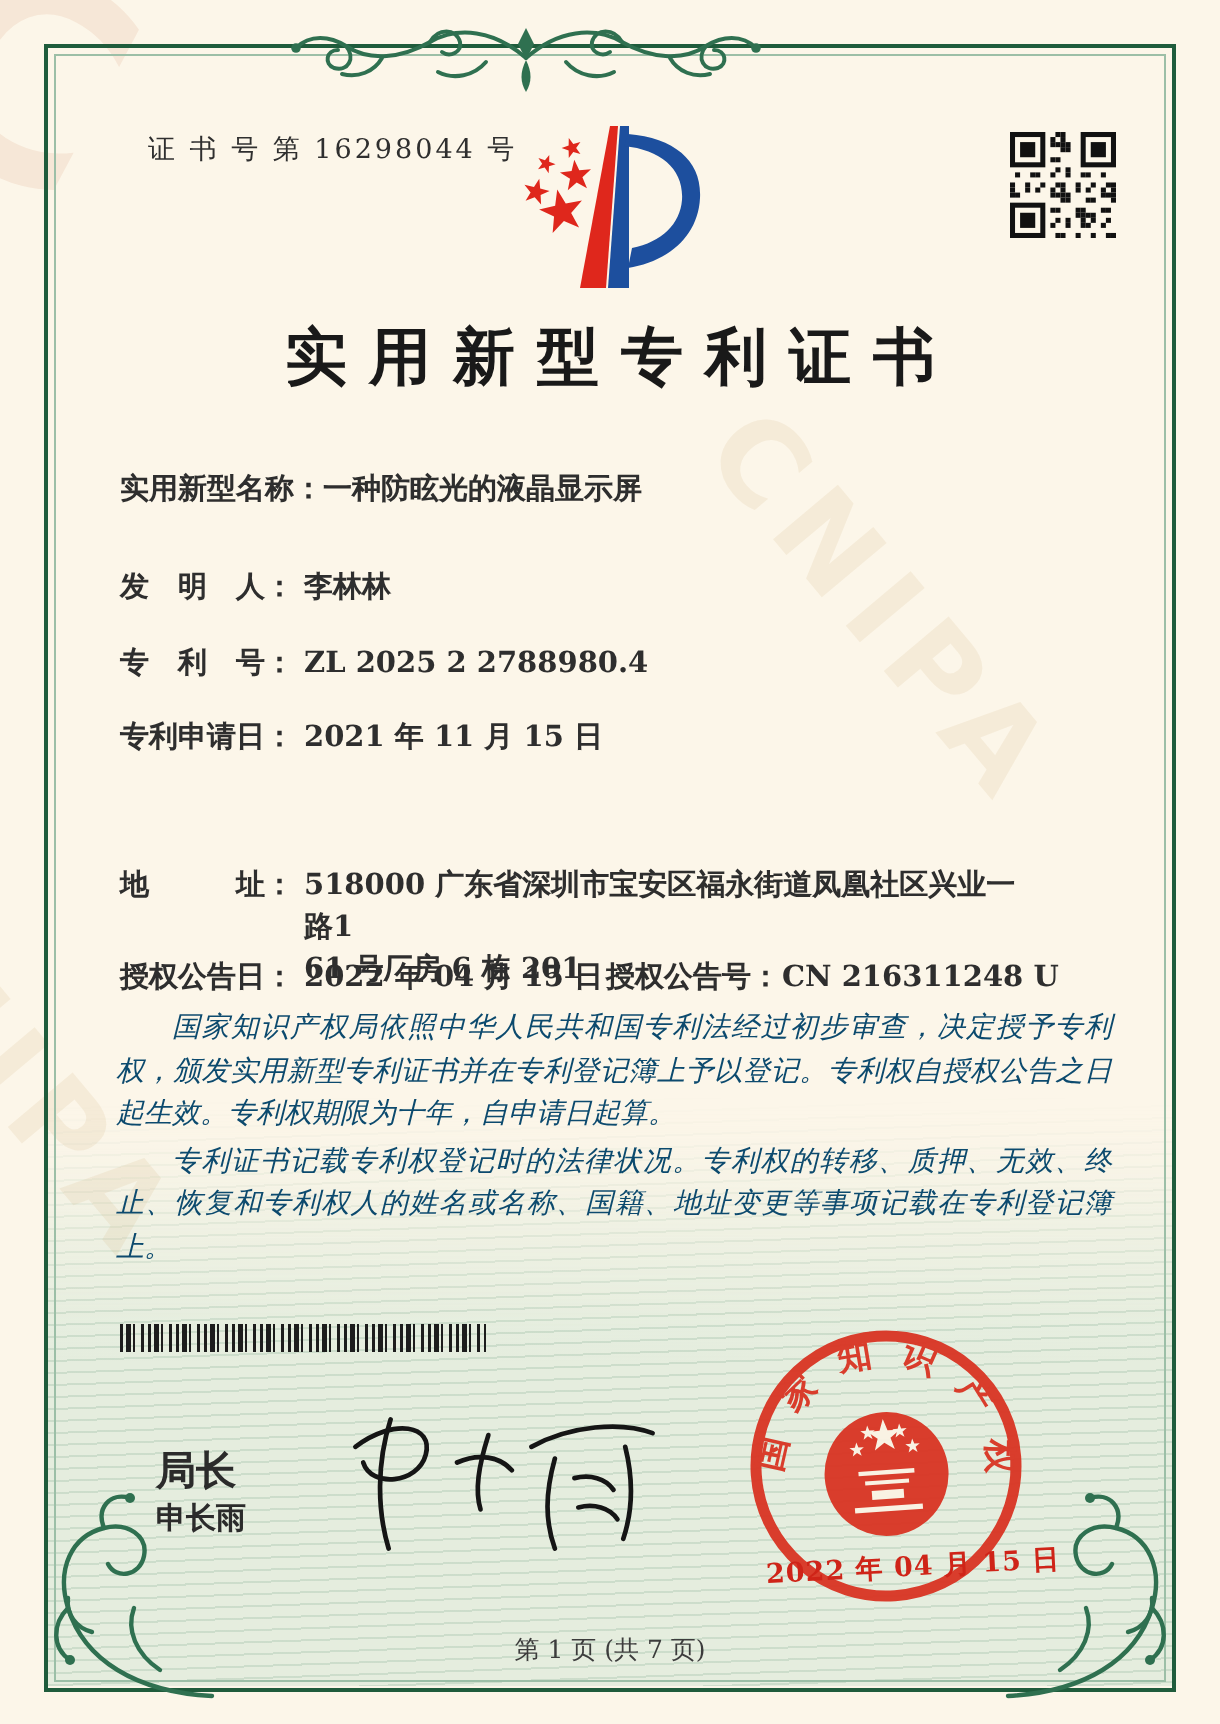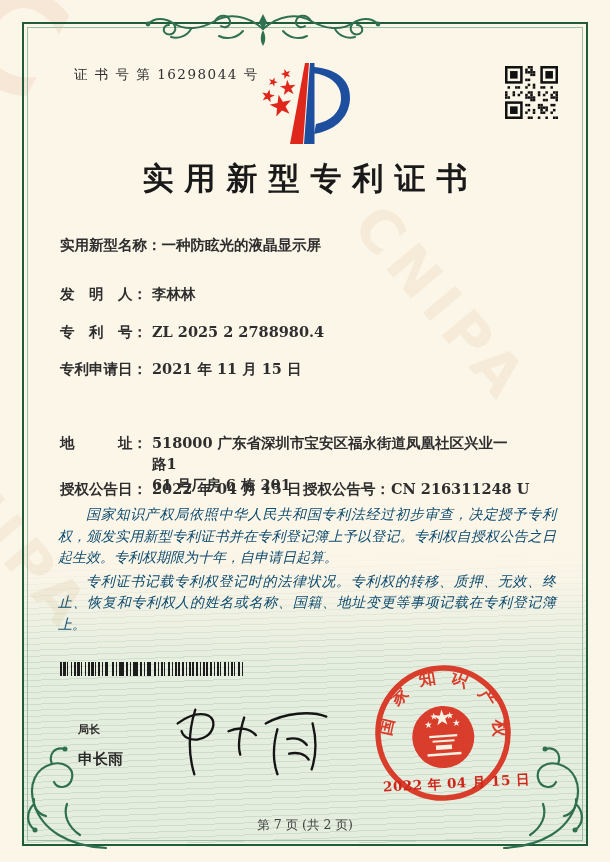--- a/index.html
+++ b/index.html
@@ -33,21 +33,21 @@
   .fvalue{display:inline-block;vertical-align:top;white-space:pre-line;max-width:368px;}
   .pair2{position:absolute;left:243px;top:0;white-space:nowrap;}
   
   .paras{position:absolute;left:58px;top:504px;width:498px;font-size:14px;line-height:21.5px;
          font-style:italic;text-align:justify;color:#0c4a6e;z-index:1;}
   .paras p{margin:0 0 2px 0;text-indent:2em;}
   
   .barcode{position:absolute;left:60px;top:662px;width:183px;height:14px;z-index:1;
     background:repeating-linear-gradient(90deg,#1d1d1d 0 1.5px,transparent 1.5px 3px,#1d1d1d 3px 5.5px,
       transparent 5.5px 6.5px,#1d1d1d 6.5px 7.5px,transparent 7.5px 10.5px,#1d1d1d 10.5px 12px,transparent 12px 14px);}
-  .director-title{position:absolute;left:78px;top:722px;font-size:11px;font-weight:600;z-index:1;text-align:center;}
+  .director-title{position:absolute;left:78px;top:722px;font-size:20px;font-weight:600;z-index:1;text-align:center;}
   .director-name{position:absolute;left:78px;top:750px;font-size:15px;font-weight:600;z-index:1;}
   .signature{position:absolute;left:162px;top:698px;width:180px;height:88px;z-index:1;}
   .seal{position:absolute;left:371px;top:661px;width:144px;height:144px;z-index:1;transform:rotate(-4deg);opacity:.93;}
   .seal-date{position:absolute;left:383px;top:775px;width:136px;text-align:center;font-size:13.5px;font-weight:bold;
              color:#cf2418;letter-spacing:.5px;transform:rotate(-3deg);z-index:2;white-space:nowrap;}
   .page-footer{position:absolute;left:0;right:0;top:817px;text-align:center;font-size:12.5px;color:#3c3c3c;z-index:1;}
   
   .orn-top{position:absolute;left:133px;top:5px;width:260px;height:44px;z-index:2;pointer-events:none;}
   .orn-bl{position:absolute;left:18px;bottom:10px;width:90px;height:110px;z-index:2;pointer-events:none;}
   .orn-br{position:absolute;right:18px;bottom:10px;width:90px;height:110px;z-index:2;pointer-events:none;transform:scaleX(-1);}
@@ -281,15 +281,15 @@
       <use href="#star2" transform="translate(80,55) scale(0.38)" fill="#fbf3e4"></use>
       <use href="#star2" transform="translate(86,63) scale(0.38)" fill="#fbf3e4"></use>
       <rect x="58" y="74" width="28" height="2.2" fill="#fbf3e4"></rect>
       <rect x="61" y="79" width="22" height="2" fill="#fbf3e4"></rect>
       <rect x="64" y="84" width="16" height="4.5" fill="#fbf3e4"></rect>
       <rect x="55" y="92" width="34" height="2.6" fill="#fbf3e4"></rect>
     </g>
   </svg>
   <div class="seal-date">2022 年 04 月 15 日</div>
 
-  <div class="page-footer">第 7 页 (共 2 页)</div>
+  <div class="page-footer">第 1 页 (共 7 页)</div>
 
 </div>
 
 </body></html>

